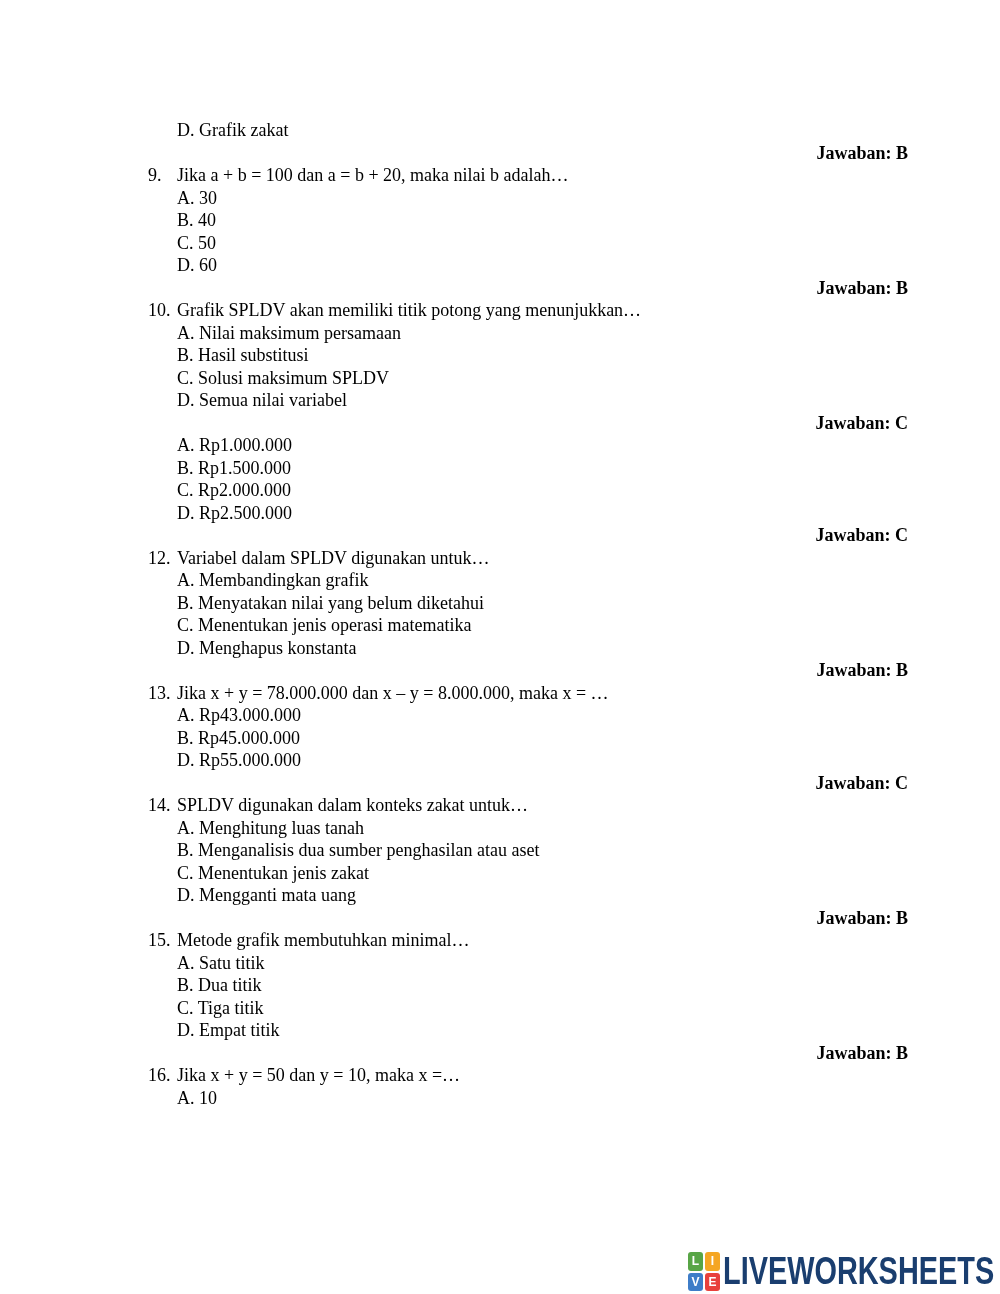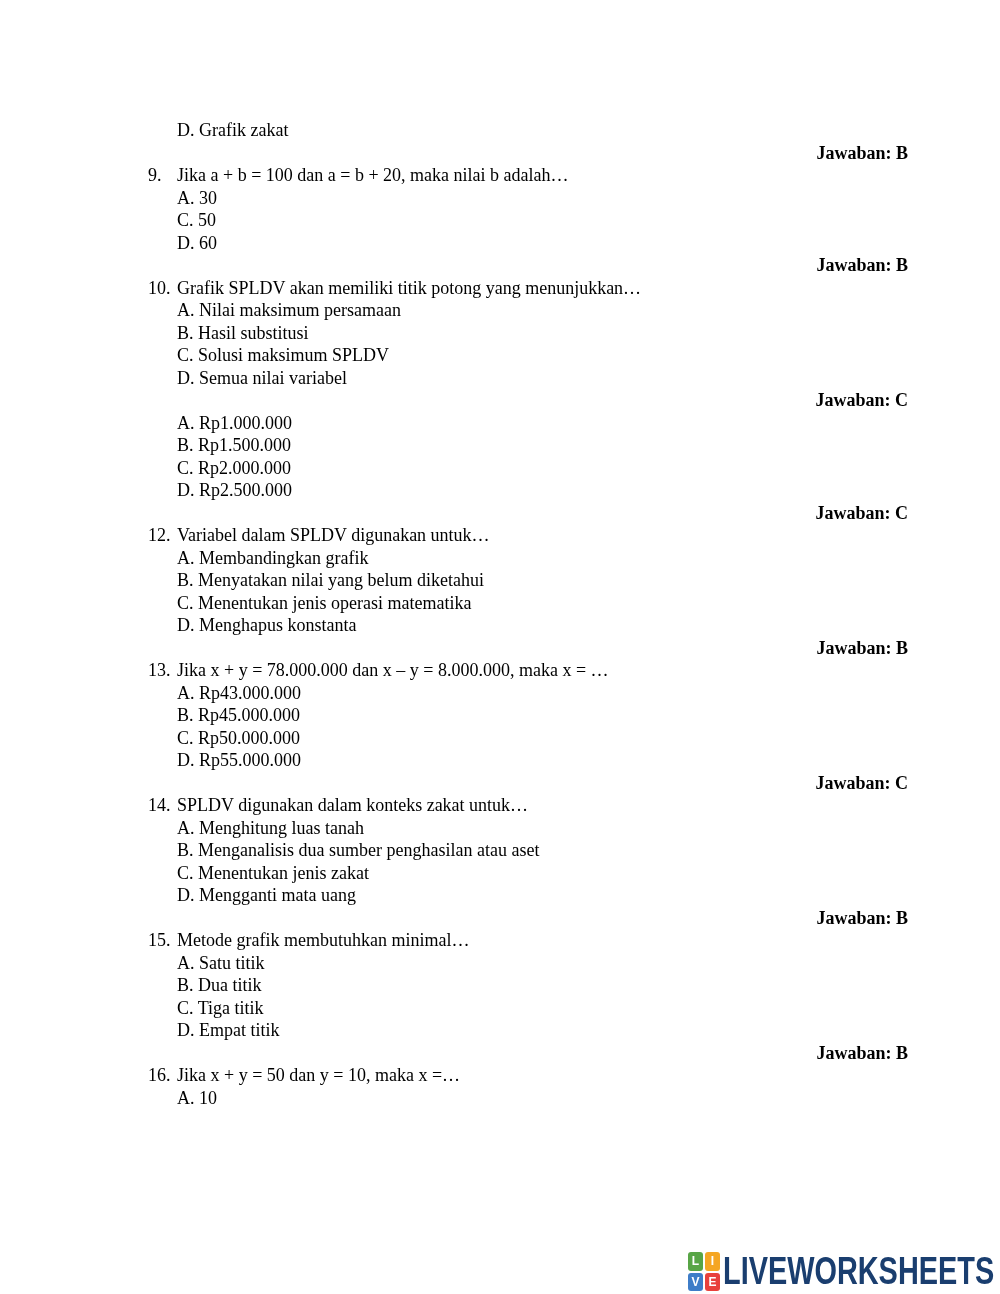--- a/index.html
+++ b/index.html
@@ -86,20 +86,21 @@
 </style>
 </head>
 <body>
 
 <div class="page">
   <div class="content">
       <div class="line option">D. Grafik zakat</div>
       <div class="line answer">Jawaban: B</div>
       <div class="line question"><span class="qnum">9.</span><span class="qtext">Jika a + b = 100 dan a = b + 20, maka nilai b adalah…</span></div>
       <div class="line option">A. 30</div>
+      <div class="line option">B. 40</div>
       <div class="line option">C. 50</div>
       <div class="line option">D. 60</div>
       <div class="line answer">Jawaban: B</div>
       <div class="line question"><span class="qnum">10.</span><span class="qtext">Grafik SPLDV akan memiliki titik potong yang menunjukkan…</span></div>
       <div class="line option">A. Nilai maksimum persamaan</div>
       <div class="line option">B. Hasil substitusi</div>
       <div class="line option">C. Solusi maksimum SPLDV</div>
       <div class="line option">D. Semua nilai variabel</div>
       <div class="line answer">Jawaban: C</div>
       <div class="line option">A. Rp1.000.000</div>
@@ -109,21 +110,20 @@
       <div class="line answer">Jawaban: C</div>
       <div class="line question"><span class="qnum">12.</span><span class="qtext">Variabel dalam SPLDV digunakan untuk…</span></div>
       <div class="line option">A. Membandingkan grafik</div>
       <div class="line option">B. Menyatakan nilai yang belum diketahui</div>
       <div class="line option">C. Menentukan jenis operasi matematika</div>
       <div class="line option">D. Menghapus konstanta</div>
       <div class="line answer">Jawaban: B</div>
       <div class="line question"><span class="qnum">13.</span><span class="qtext">Jika x + y = 78.000.000 dan x – y = 8.000.000, maka x = …</span></div>
       <div class="line option">A. Rp43.000.000</div>
       <div class="line option">B. Rp45.000.000</div>
-      <div class="line option">C. Rp50.000.000</div>
       <div class="line option">D. Rp55.000.000</div>
       <div class="line answer">Jawaban: C</div>
       <div class="line question"><span class="qnum">14.</span><span class="qtext">SPLDV digunakan dalam konteks zakat untuk…</span></div>
       <div class="line option">A. Menghitung luas tanah</div>
       <div class="line option">B. Menganalisis dua sumber penghasilan atau aset</div>
       <div class="line option">C. Menentukan jenis zakat</div>
       <div class="line option">D. Mengganti mata uang</div>
       <div class="line answer">Jawaban: B</div>
       <div class="line question"><span class="qnum">15.</span><span class="qtext">Metode grafik membutuhkan minimal…</span></div>
       <div class="line option">A. Satu titik</div>

